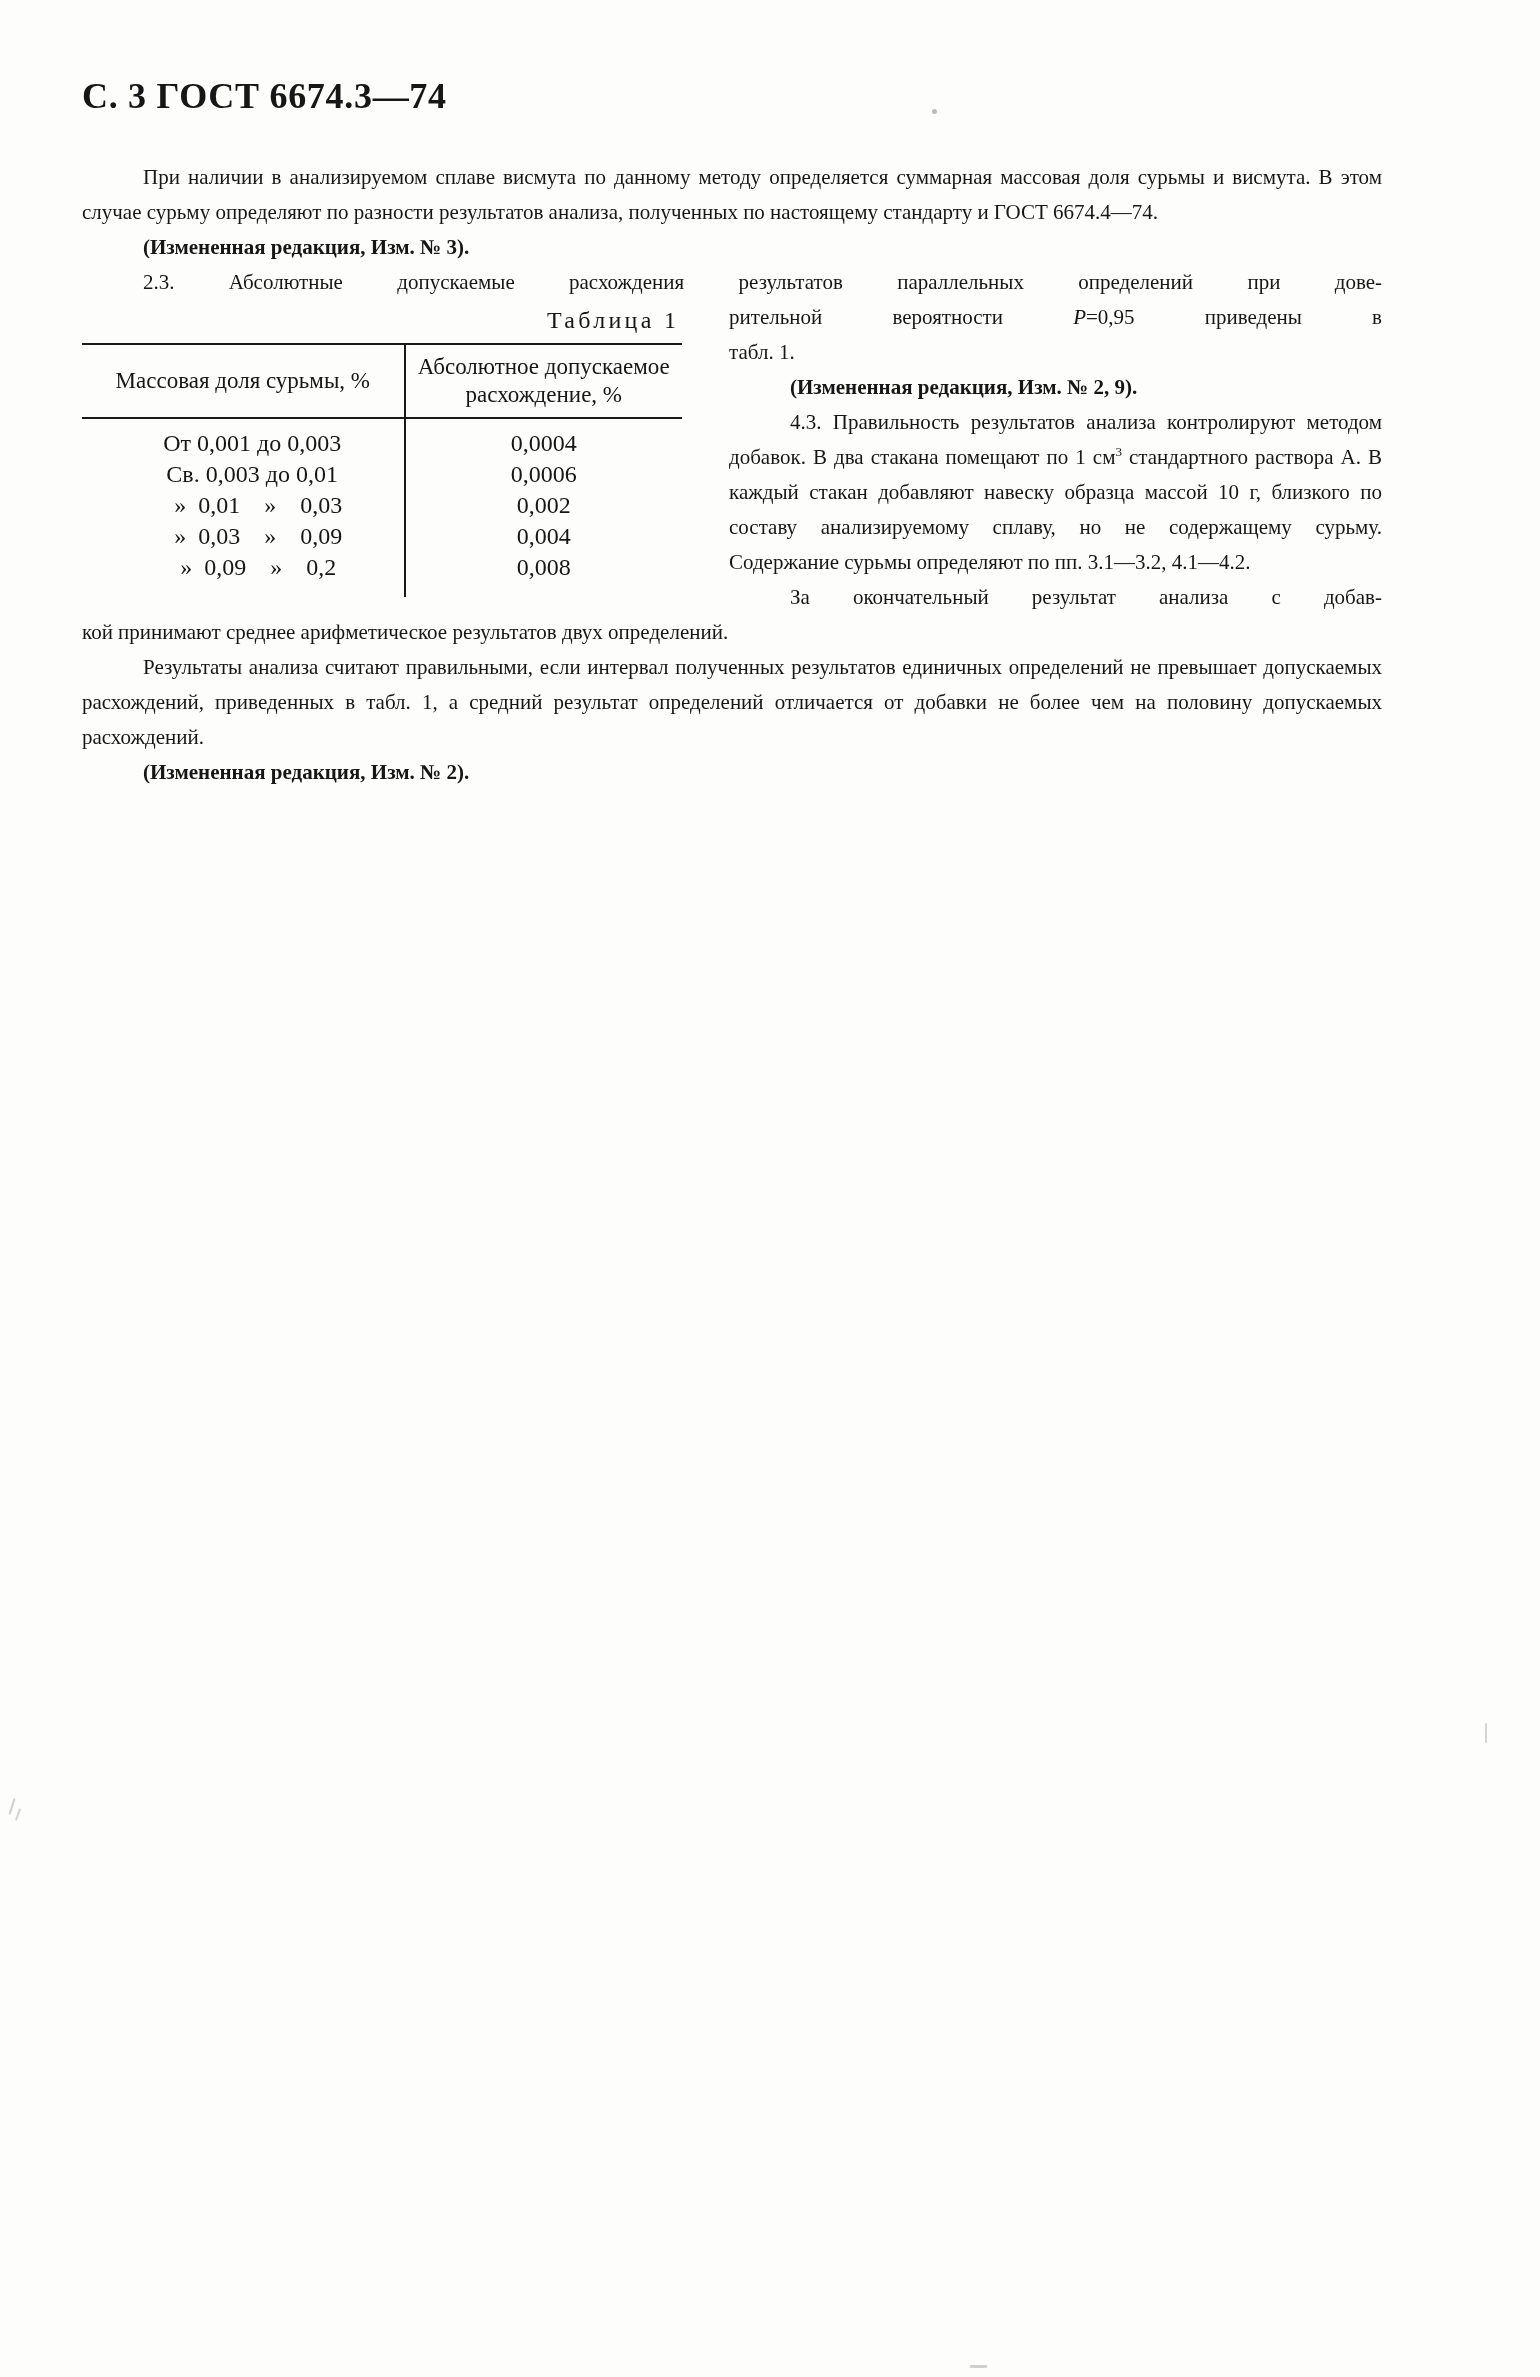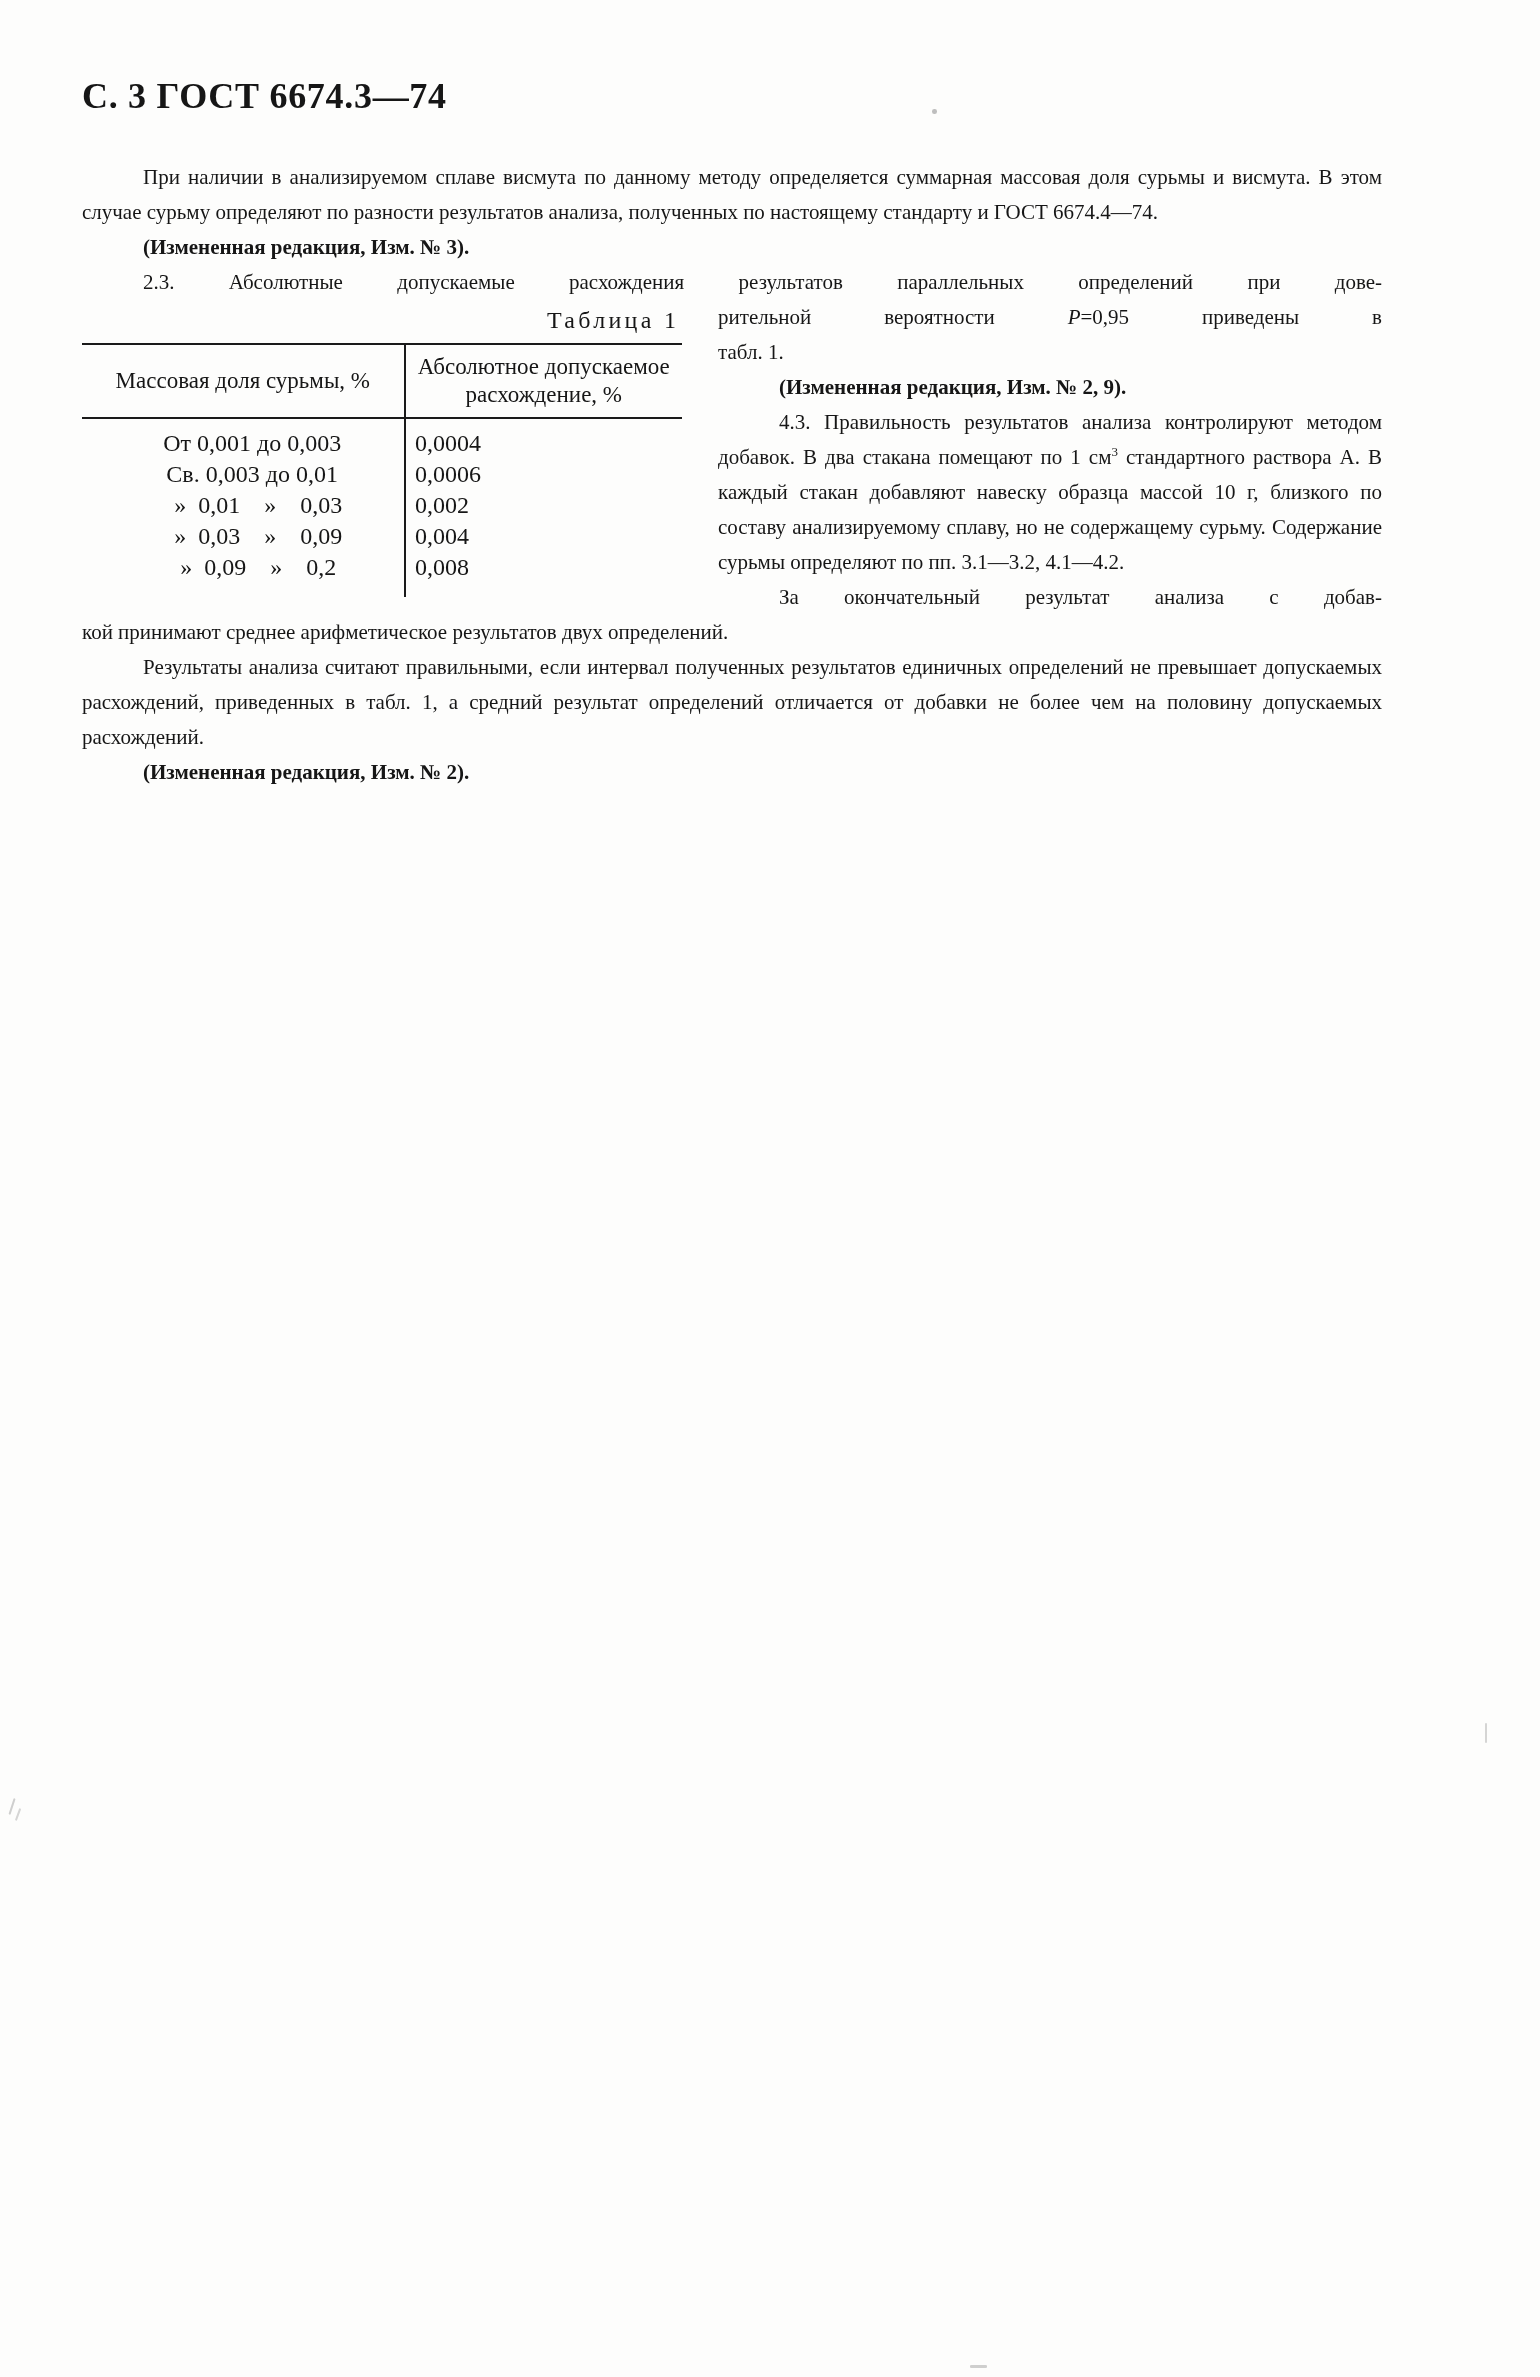--- a/index.html
+++ b/index.html
@@ -29,21 +29,21 @@
     text-align: justify;
     margin: 0;
   }
   .indent { text-indent: 61px; }
   .bold { font-weight: bold; }
   .linej { text-align-last: justify; }
   .line-j { display: block; text-align-last: justify; }
   .ital { font-style: italic; }
   sup { font-size: 0.62em; vertical-align: super; line-height: 0; }
 
-  .twocol { display: flex; gap: 36px; font-family: Liberation Serif, serif; }
+  .twocol { display: flex; gap: 47px; font-family: Liberation Serif, serif; }
   .col-left { flex: 0 0 600px; width: 600px; }
   .col-right { flex: 1; min-width: 0; }
 
   .tbl-caption {
     font-size: 24px;
     text-align: right;
     letter-spacing: 3.3px;
     margin: 6.7px 2.7px 9.3px 0;
   }
   table.tbl {
@@ -57,21 +57,21 @@
     line-height: 28px;
     text-align: center;
     vertical-align: middle;
     padding: 8px 9.3px;
     border-bottom: 2px solid #1a1a1a;
   }
   .tbl th.c1, .tbl td.range { border-right: 2px solid #1a1a1a; }
   .tbl th.c1 { width: 303px; }
   .tbl td { font-size: 24px; line-height: 31px; padding: 0 9.3px; }
   .tbl td.range { white-space: pre; text-align: center; padding-left: 28px; }
-  .tbl td.value { }
+  .tbl td.value { text-align: center; }
   .tbl tbody tr:first-child td { padding-top: 9.3px; }
   .tbl tbody tr:last-child td { padding-bottom: 13.3px; }
 
   .artifact { position: absolute; background: #8a8a8a; }
   #art1 { left: 932px; top: 109px; width: 4.7px; height: 4.7px; border-radius: 50%; opacity: .55; }
   #art2 { left: 10.7px; top: 1798px; width: 2px; height: 17.3px; border-radius: 1.3px; transform: rotate(18deg); opacity: .4; }
   #art3 { left: 17.3px; top: 1808px; width: 2px; height: 13.3px; border-radius: 1.3px; transform: rotate(20deg); opacity: .35; }
   #art4 { left: 1485px; top: 1723px; width: 2px; height: 20px; border-radius: 1.3px; opacity: .35; }
   #art5 { left: 970px; top: 2365px; width: 17.3px; height: 2.7px; border-radius: 1.3px; opacity: .4; }
 </style>

